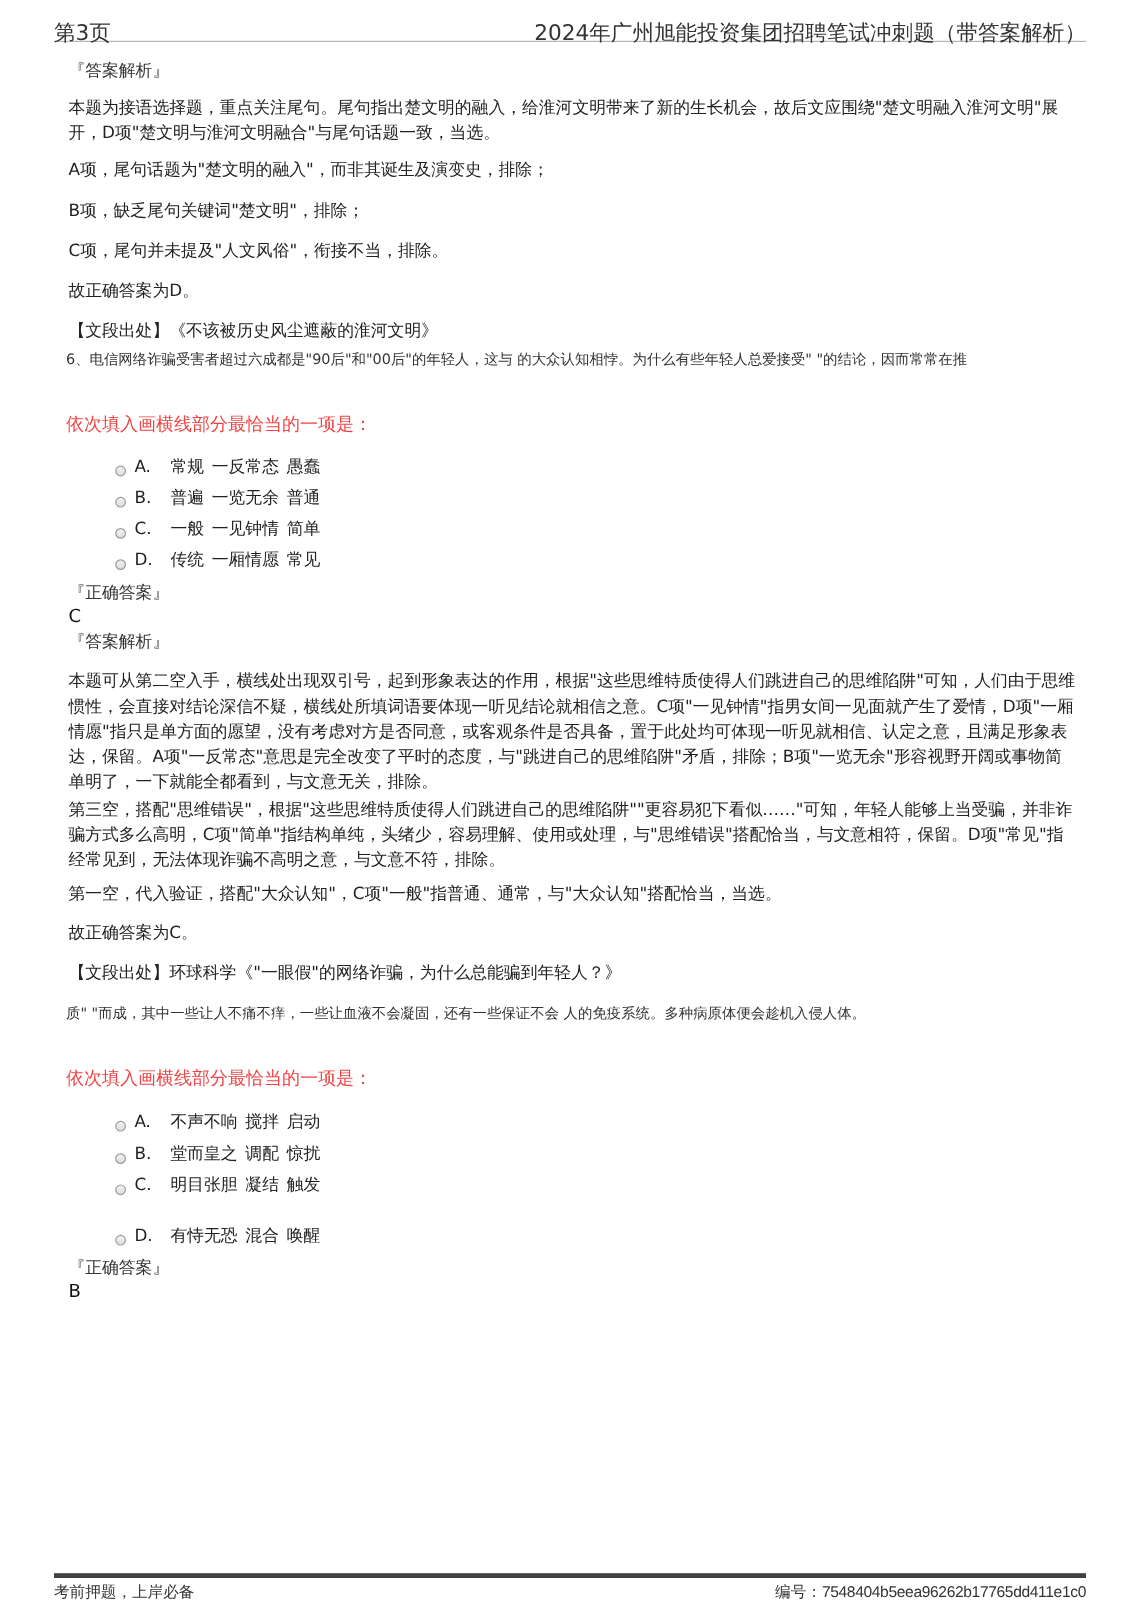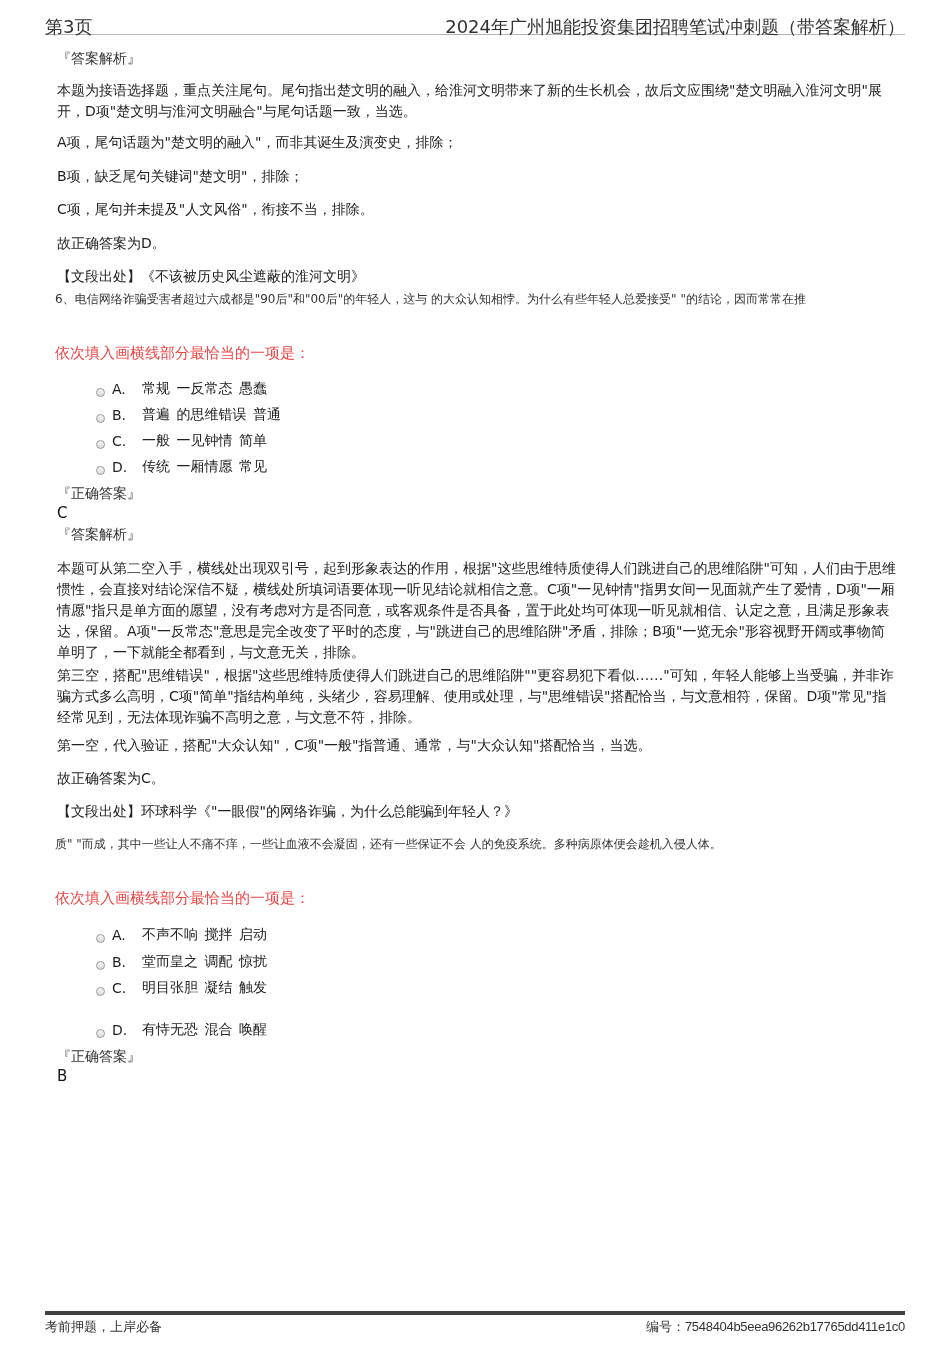--- a/index.html
+++ b/index.html
@@ -66,21 +66,21 @@
 <div class="abs p12" style="left:55px; top:343px;">依次填入画横线部分最恰当的一项是：</div>
 
 <div class="option" style="top:379px;">
   <span class="radio"></span>
   <span class="opt-letter">A.</span>
   <span class="opt-text">常规 一反常态 愚蠢</span>
 </div>
 <div class="option" style="top:405px;">
   <span class="radio"></span>
   <span class="opt-letter">B.</span>
-  <span class="opt-text">普遍 的思维错误 普通</span>
+  <span class="opt-text">普遍 一览无余 普通</span>
 </div>
 <div class="option" style="top:431px;">
   <span class="radio"></span>
   <span class="opt-letter">C.</span>
   <span class="opt-text">一般 一见钟情 简单</span>
 </div>
 <div class="option" style="top:457px;">
   <span class="radio"></span>
   <span class="opt-letter">D.</span>
   <span class="opt-text">传统 一厢情愿 常见</span>

